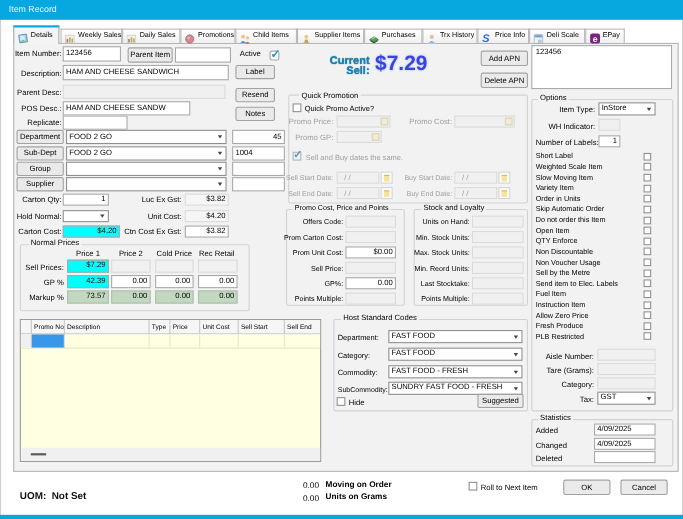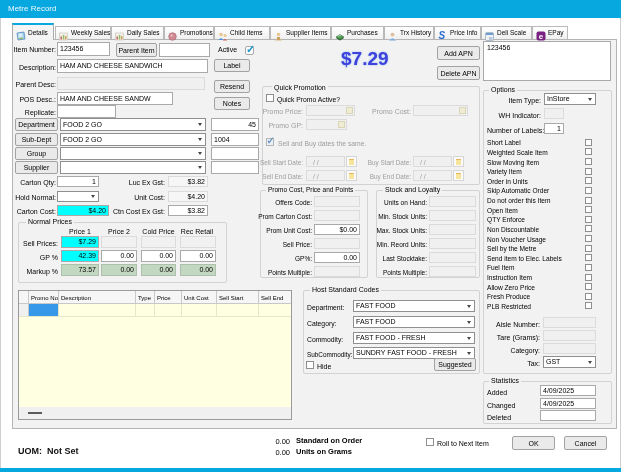--- a/index.html
+++ b/index.html
@@ -14,21 +14,21 @@
 .ar{position:absolute;right:3px;top:50%;margin-top:-1.5px;width:0;height:0;border-left:2.5px solid transparent;border-right:2.5px solid transparent;border-top:3.5px solid #444;}
 .cb{position:absolute;width:7px;height:7px;background:#fff;border:1px solid #8f8f8f;box-sizing:border-box;}
 .gp{position:absolute;border:1px solid #d2d2d2;border-radius:2px;box-sizing:border-box;}
 .gl{position:absolute;font-size:7px;background:#f2f2f2;padding:0 2px;white-space:nowrap;line-height:8px;}
 .rt{text-align:right;}
 </style></head>
 <body>
 <div id="w">
 
   <div class="a" style="left:0;top:0;width:621px;height:18px;background:#07a7e0;"></div>
-  <div class="a" style="left:8px;top:4px;font-size:8px;color:#eef9ff;">Metre Record</div>
+  <div class="a" style="left:8px;top:4px;font-size:8px;color:#eef9ff;">Item Record</div>
   <div class="a" style="left:0;top:468px;width:621px;height:4px;background:#07a7e0;"></div>
 
   <div class="a" style="left:12px;top:39px;width:605px;height:390px;background:#f2f2f2;border:1px solid #b5b5b5;box-sizing:border-box;"></div>
 
   <div id="tabs">
       <div style="position:absolute;left:12px;top:23px;width:42px;height:17px;background:#f4f4f4;border:1px solid #ababab;border-bottom:none;border-top:2px solid #0aa8e0;box-sizing:border-box;z-index:3;"></div>
       <div style="position:absolute;left:16px;top:27px;z-index:4;"><svg width="10" height="10">
           <path d="M1 2 L8 1 L9 8 L2 9 Z" fill="#9ecdf0" stroke="#4a7fb0" stroke-width="0.7"></path>
           <rect x="2.5" y="2.5" width="4" height="5" fill="#d8ecfa"></rect>
           <path d="M2 8 L5 6 L8 8" fill="#8fbf6f"></path>
@@ -214,20 +214,21 @@
       <div style="position:absolute;left:58px;top:304px;width:1px;height:12px;background:#e6e6c8;"></div>
       <div style="position:absolute;left:135px;top:304px;width:1px;height:12px;background:#e6e6c8;"></div>
       <div style="position:absolute;left:154px;top:304px;width:1px;height:12px;background:#e6e6c8;"></div>
       <div style="position:absolute;left:181px;top:304px;width:1px;height:12px;background:#e6e6c8;"></div>
       <div style="position:absolute;left:216px;top:304px;width:1px;height:12px;background:#e6e6c8;"></div>
       <div style="position:absolute;left:258px;top:304px;width:1px;height:12px;background:#e6e6c8;"></div>
       <div style="position:absolute;left:19px;top:407px;width:272px;height:12px;background:#f0f0f0;"></div>
       <div style="position:absolute;left:28px;top:412px;width:14px;height:2px;background:#5a5a5a;"></div>
     </div>
 
+  <div class="a" style="left:236px;top:51px;width:100px;text-align:right;font-size:10px;font-weight:bold;color:#0f85be;text-shadow:0 0 1px #0a4a66;line-height:9px;">Current<br>Sell:</div>
   <div class="a" style="left:341px;top:48px;font-size:19px;font-weight:bold;color:#4040dd;text-shadow:0 0 2px #7db9f0;">$7.29</div>
 
   <div class="bt" style="left:437px;top:46px;width:43px;height:14px;line-height:13px;">Add APN</div>
   <div class="bt" style="left:437px;top:66px;width:43px;height:14px;line-height:13px;">Delete APN</div>
   <div class="tb" style="left:483px;top:41px;width:128px;height:40px;line-height:8px;padding:2px 3px;">123456</div>
 
   <div class="gp" style="left:262px;top:86px;width:218px;height:99px;"></div>
   <div class="gl" style="left:272px;top:84px;">Quick Promotion</div>
   <div class="cb" style="left:266px;top:94px;width:8px;height:8px;"></div>
   <div class="ll" style="left:277px;top:95px;font-size:6.8px;">Quick Promo Active?</div>
@@ -374,20 +375,20 @@
   <div class="gl" style="left:489px;top:377px;">Statistics</div>
   <div class="ll" style="left:487px;top:388px;">Added</div>
   <div class="tb" style="left:540px;top:385px;width:56px;height:11px;line-height:9px;">4/09/2025</div>
   <div class="ll" style="left:487px;top:401px;">Changed</div>
   <div class="tb" style="left:540px;top:398px;width:56px;height:11px;line-height:9px;">4/09/2025</div>
   <div class="ll" style="left:487px;top:413px;">Deleted</div>
   <div class="tb" style="left:540px;top:410px;width:56px;height:11px;"></div>
 
   <div class="a" style="left:18px;top:446px;font-size:9px;font-weight:bold;color:#111;">UOM:&nbsp; Not Set</div>
   <div class="lb" style="left:250px;top:437px;width:40px;font-size:7.5px;">0.00</div>
-  <div class="a" style="left:296px;top:436px;font-size:7.5px;font-weight:bold;">Standard on Order</div>
+  <div class="a" style="left:296px;top:436px;font-size:7.5px;font-weight:bold;">Moving on Order</div>
   <div class="lb" style="left:250px;top:448px;width:40px;font-size:7.5px;">0.00</div>
   <div class="a" style="left:296px;top:447px;font-size:7.5px;font-weight:bold;">Units on Grams</div>
   <div class="cb" style="left:426px;top:438px;width:8px;height:8px;"></div>
   <div class="ll" style="left:437px;top:439px;">Roll to Next Item</div>
   <div class="bt" style="left:512px;top:436px;width:43px;height:14px;line-height:13px;">OK</div>
   <div class="bt" style="left:564px;top:436px;width:43px;height:14px;line-height:13px;">Cancel</div>
 </div>
 
 </body></html>

